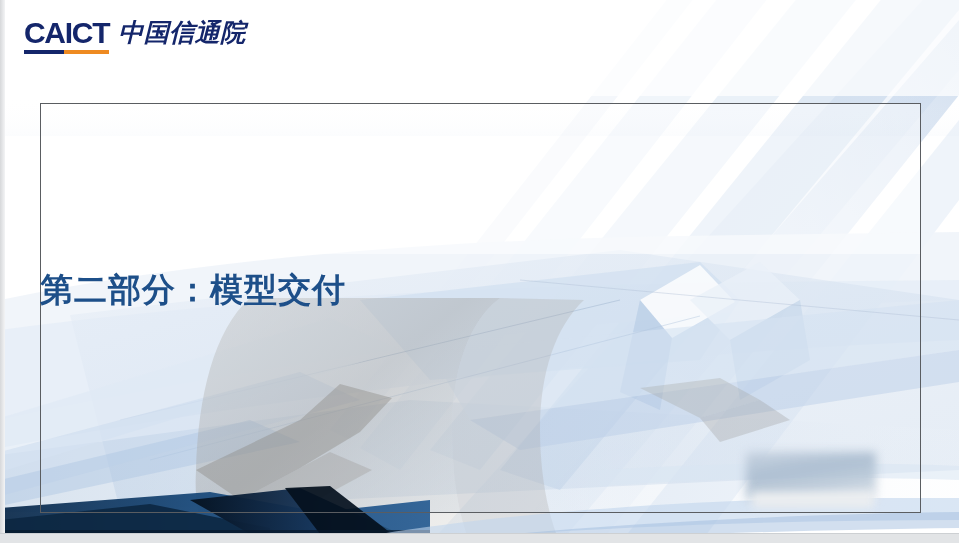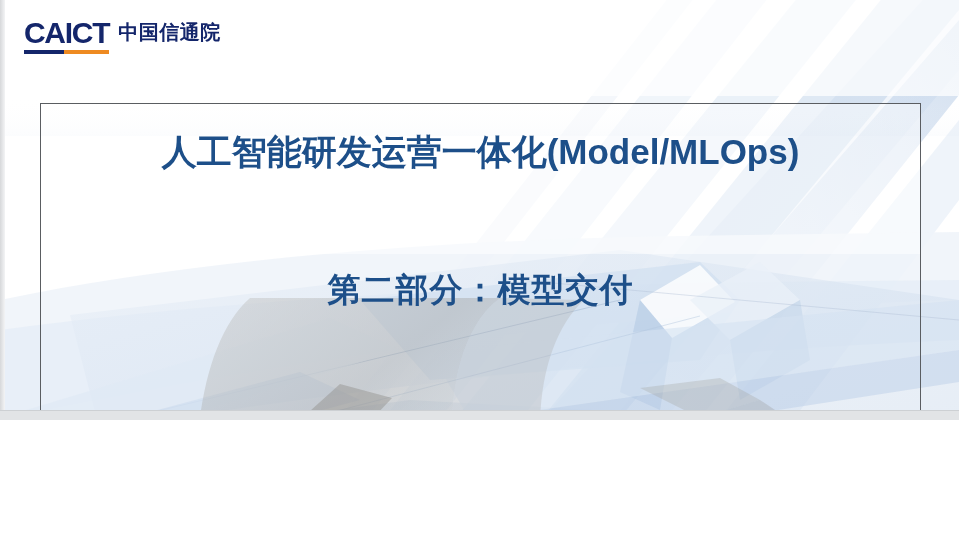--- a/index.html
+++ b/index.html
@@ -3,21 +3,21 @@
 <meta charset="utf-8">
 <style>
   html, body {
     margin: 0;
     padding: 0;
     background: #ffffff;
   }
   #slide {
     position: relative;
     width: 959px;
-    height: 420px;
+    height: 543px;
     overflow: hidden;
     background: #c4b5fd;
     font-family: "Liberation Sans", sans-serif;
   }
 
   
   .edge-left {
     position: absolute; left: 0; top: 0;
     width: 5px; height: 543px;
     background: linear-gradient(to right, #d6d8da 0%, #e8e9eb 60%, #f3f4f5 100%);
@@ -84,25 +84,26 @@
     left: 0; bottom: 1px;
     width: 100%;
     height: 4px;
     display: flex;
   }
   .logo-underline .u-blue { flex: 0 0 47%; background: #14266b; }
   .logo-underline .u-orange { flex: 1 1 auto; background: #ee8a21; }
   .logo-cn {
     font-family: "Liberation Sans", sans-serif;
     font-weight: 700;
-    font-size: 20px;
+    font-size: 25px;
     line-height: 30px;
     color: #14266b;
     padding-bottom: 8px;
     letter-spacing: 0.5px;
+    font-style: italic;
   }
 
   
   .title-block {
     position: absolute;
     left: 40px; top: 128px;
     width: 881px;
     text-align: center;
     z-index: 40;
   }
@@ -112,21 +113,20 @@
     font-size: 35px;
     line-height: 47px;
     color: #1d4f89;
     letter-spacing: 0px;
     white-space: nowrap;
   }
   .subtitle-block {
     position: absolute;
     left: 40px; top: 268px;
     width: 881px;
-    text-align: center;
     z-index: 40;
   }
   .subtitle-line {
     font-family: "Liberation Sans", sans-serif;
     font-weight: 700;
     font-size: 33px;
     line-height: 44px;
     color: #1d4f89;
     letter-spacing: 1px;
   }
@@ -297,21 +297,20 @@
       <span class="mark-text">CAICT</span>
       <span class="logo-underline">
         <span class="u-blue"></span>
         <span class="u-orange"></span>
       </span>
     </span>
     <span class="logo-cn">中国信通院</span>
   </div>
 
   <div class="title-block">
-    <div class="title-line">人工智能研发运营一体化(Model/MLOps)</div>
   </div>
 
   <div class="subtitle-block">
     <div class="subtitle-line">第二部分：模型交付</div>
   </div>
 
   <div class="edge-left"></div>
   <div class="edge-bottom-hair"></div>
   <div class="edge-bottom"></div>
 

